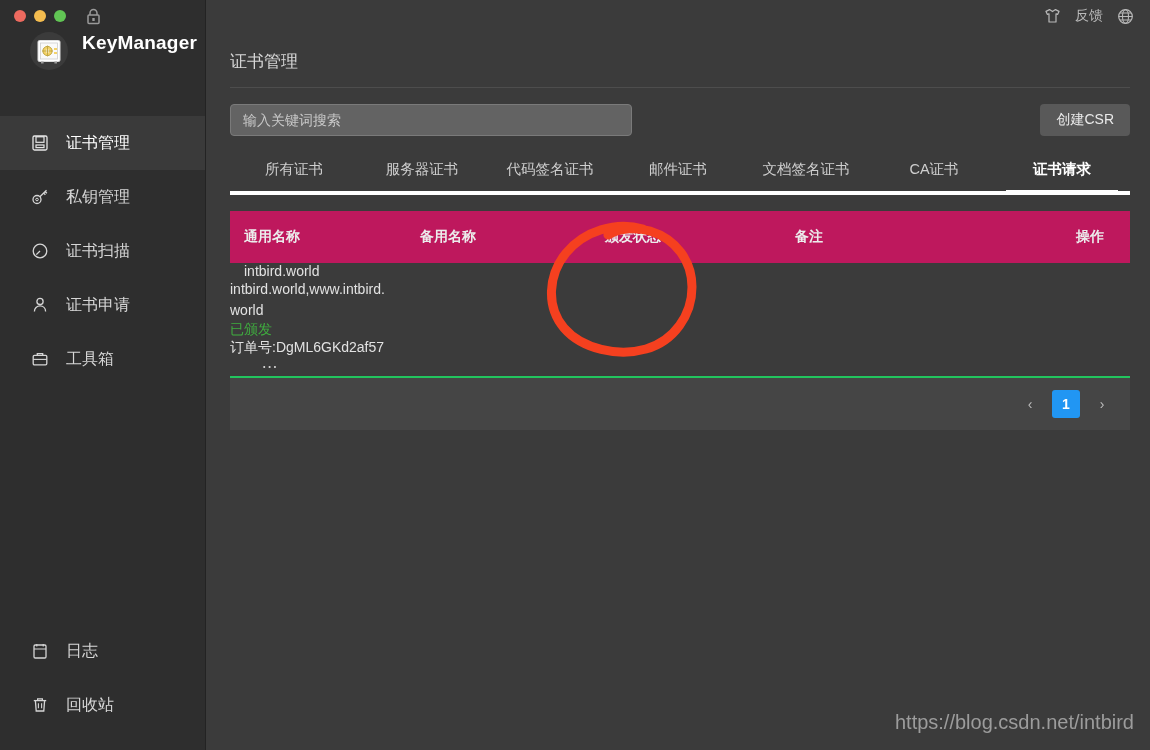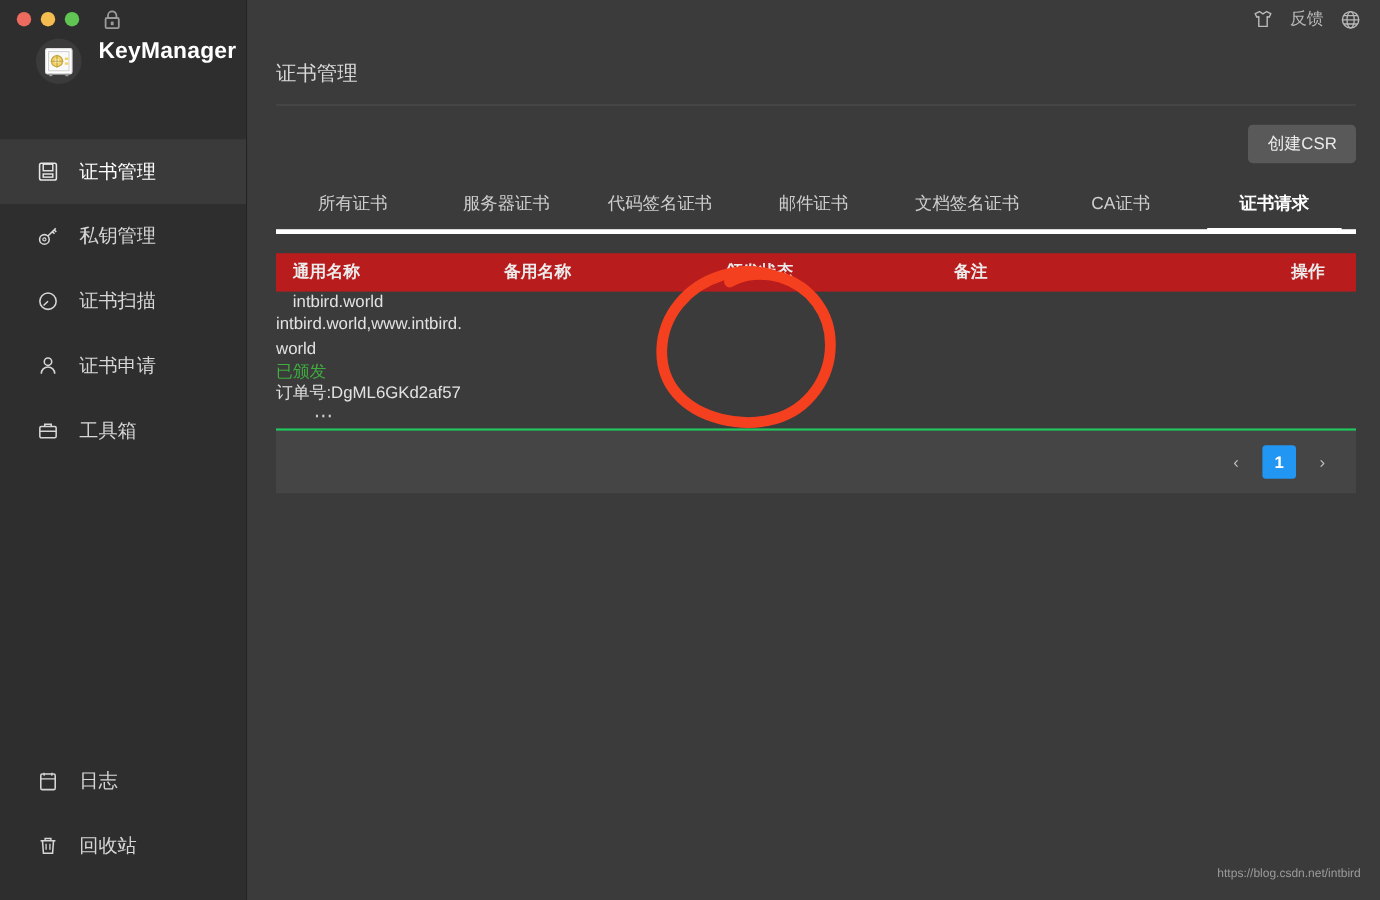--- a/index.html
+++ b/index.html
@@ -150,23 +150,23 @@
   }
   .tab.active { color: #ffffff; font-weight: bold; }
   .tab.active::after {
     content: ""; position: absolute;
     left: 8px; right: 8px; bottom: -1px;
     height: 2px; background: #ffffff;
   }
 
   .table-wrap { margin: 16px 22px 0 24px; }
   .thead {
-    background: #b91c1c;
+    background: #be185d;
     display: flex; align-items: center;
-    height: 32px;
+    height: 52px;
     color: #ececec;
     font-size: 14px;
     font-weight: bold;
   }
   .trow {
     display: flex; align-items: flex-start;
     min-height: 62px;
     color: #e2e2e2;
     font-size: 14px;
     border-bottom: 2px solid #22c55e;
@@ -195,21 +195,21 @@
     display: inline-flex; align-items: center; justify-content: center;
     color: #bdbdbd; font-size: 14px;
     border-radius: 3px; cursor: pointer;
   }
   .pg.active { background: #2196f3; color: #ffffff; font-weight: bold; }
 
   .watermark {
     position: absolute;
     right: 18px; bottom: 16px;
     color: #9c9c9c;
-    font-size: 10px;
+    font-size: 20px;
   }
 
   
   .annot {
     position: absolute;
     left: 540px; top: 215px;
     width: 180px; height: 150px;
     pointer-events: none;
   }
 </style>
@@ -349,20 +349,21 @@
           <ellipse cx="8.5" cy="8.5" rx="3" ry="6.8" fill="none" stroke="#b9b9b9" stroke-width="1.1"></ellipse>
           <path d="M1.7 8.5h13.6M2.8 5h11.4M2.8 12h11.4" stroke="#b9b9b9" stroke-width="1.1"></path>
         </svg>
       </span>
     </div>
 
     <div class="page-title">证书管理</div>
     <div class="title-rule"></div>
 
     <div class="toolbar">
+      <input class="search-input" type="text" placeholder="输入关键词搜索" style="">
       <span class="toolbar-spacer"></span>
       <button class="btn-create">创建CSR</button>
     </div>
 
     <div class="tabs">
       <div class="tab">所有证书</div>
       <div class="tab">服务器证书</div>
       <div class="tab">代码签名证书</div>
       <div class="tab">邮件证书</div>
       <div class="tab">文档签名证书</div>

